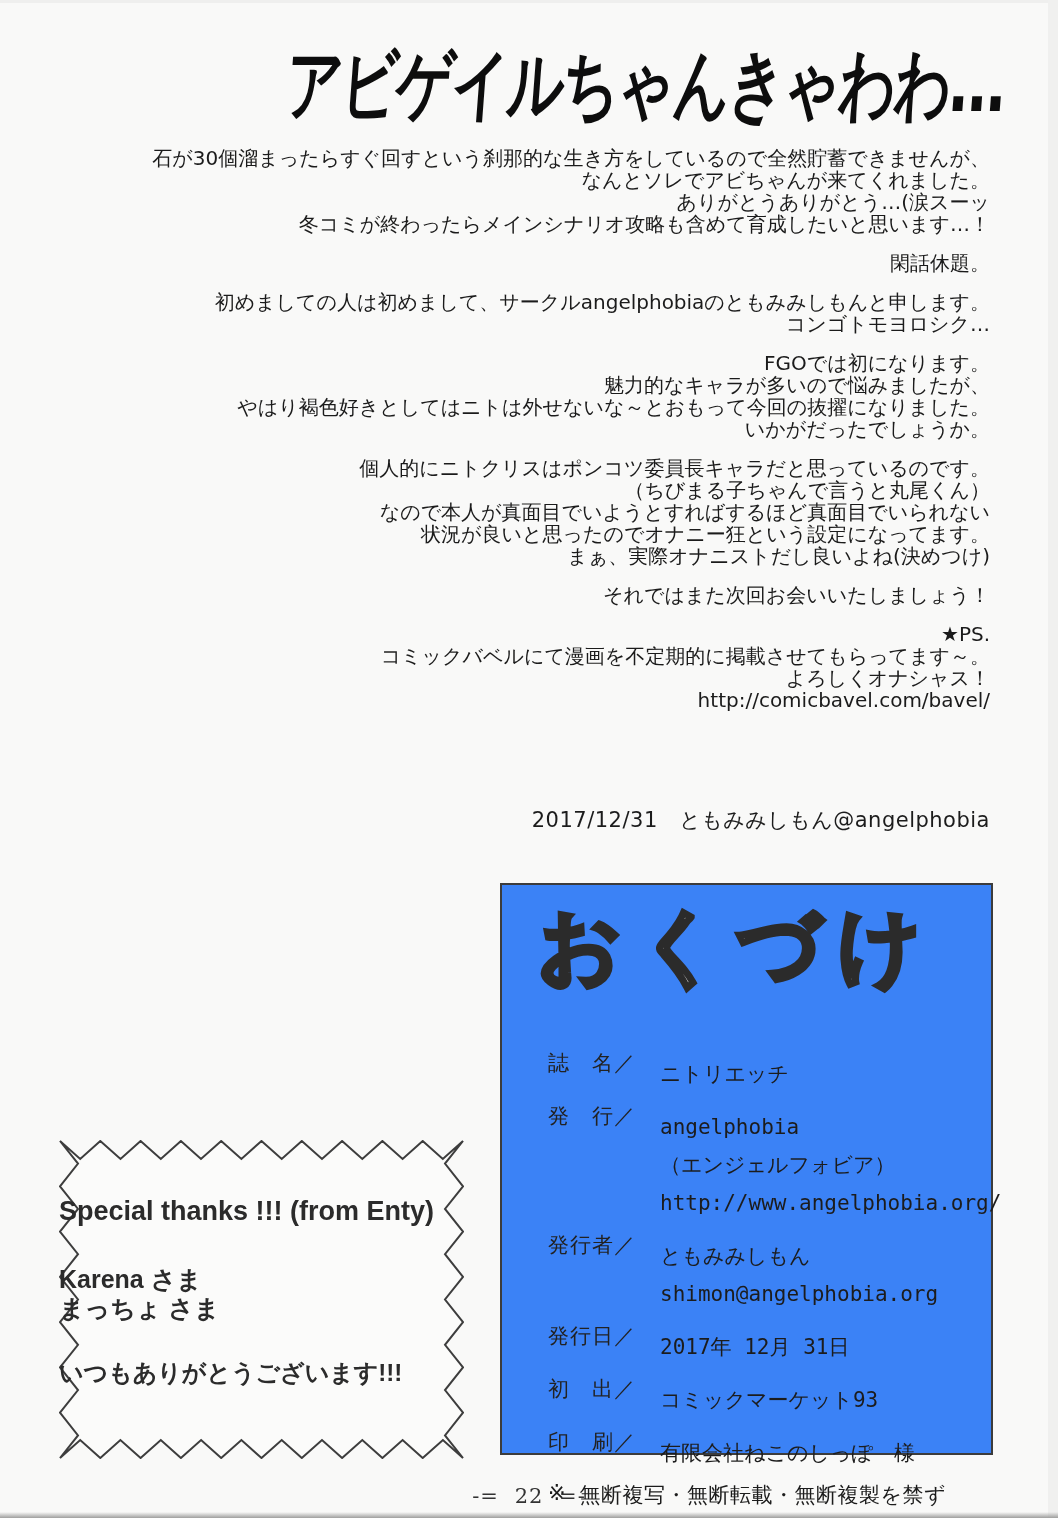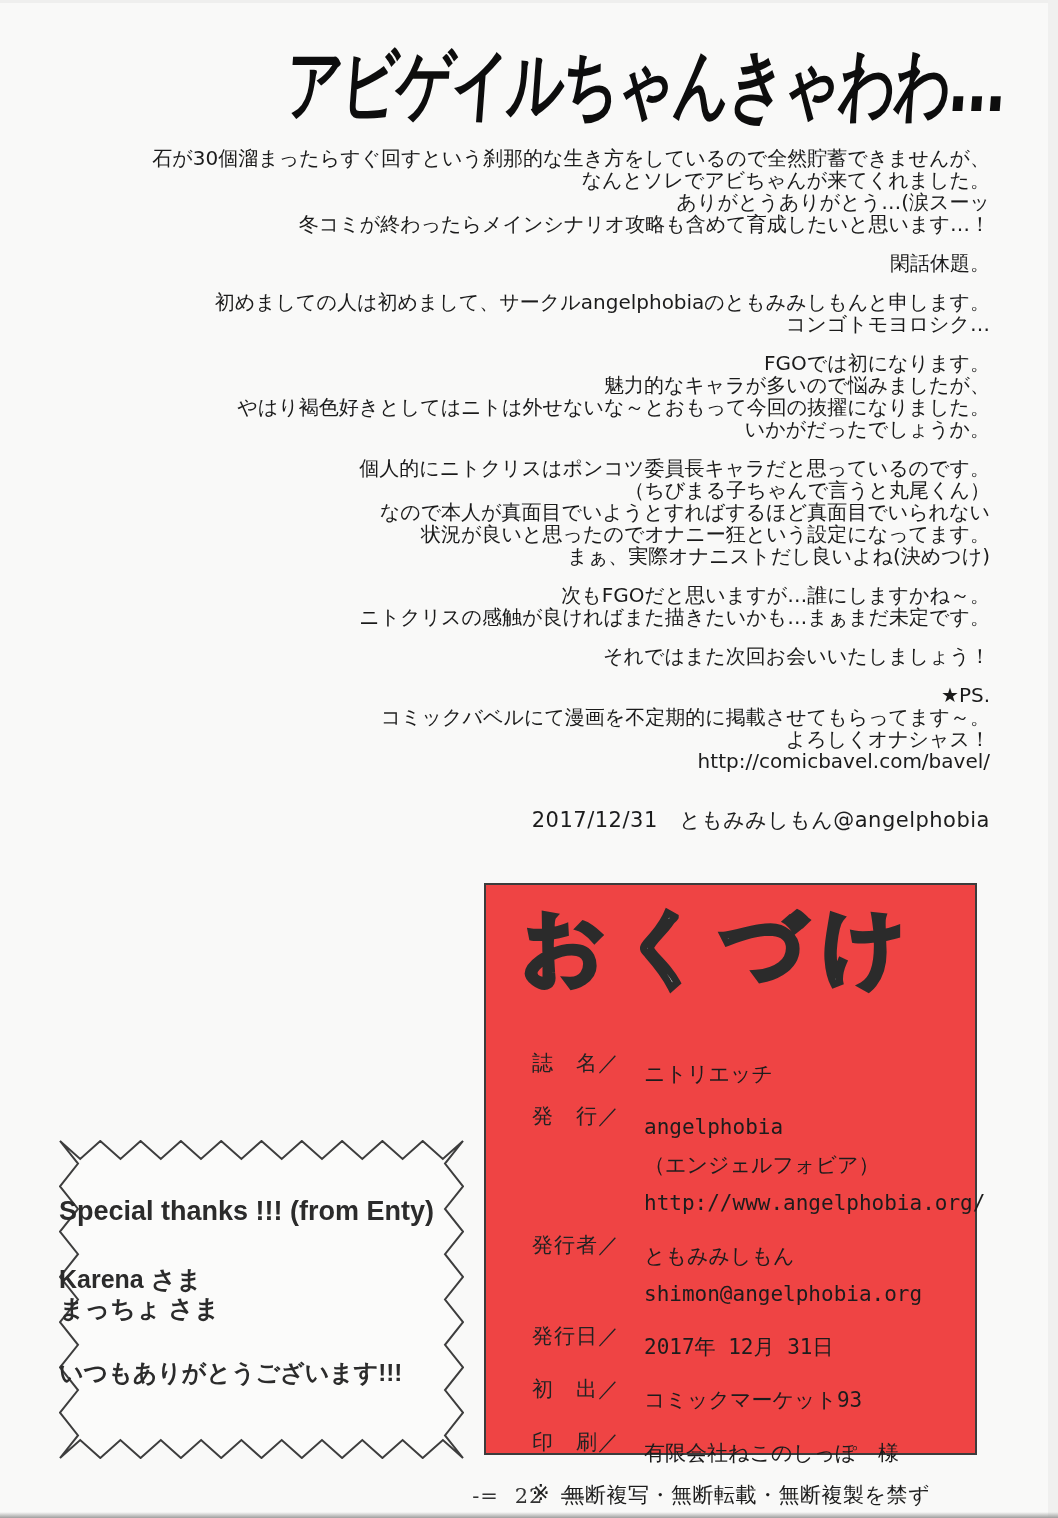--- a/index.html
+++ b/index.html
@@ -29,22 +29,22 @@
   .para{margin:8px 0 17px 0;}
   .line{white-space:nowrap;}
 
   .dateline{
     position:absolute;top:806px;right:68px;
     font-size:21px;letter-spacing:.5px;white-space:nowrap;
   }
 
   
   .colophon{
-    position:absolute;left:484px;top:883px;width:493px;height:572px;
-    border:2px solid #3c3c3c;background:#ef4444;box-sizing:border-box;
+    position:absolute;left:500px;top:883px;width:493px;height:572px;
+    border:2px solid #3c3c3c;background:#3b82f6;box-sizing:border-box;
   }
   .colophon-title{
     margin:14px 0 0 36px;font-size:82px;font-weight:700;
     letter-spacing:16px;white-space:nowrap;color:#222;line-height:1.15;
   }
   @supports (-webkit-text-stroke: 1px black){
     .colophon-title{color:#fcfcfb;-webkit-text-stroke:4.5px #2b2b2b;}
   }
   .colophon-rows{margin:56px 0 0 46px;font-size:21px;}
   .crow{display:flex;margin-bottom:15px;}
@@ -110,25 +110,20 @@
       <div class="para">
 
       <div class="line">個人的にニトクリスはポンコツ委員長キャラだと思っているのです。</div>
         <div class="line">（ちびまる子ちゃんで言うと丸尾くん）</div>
         <div class="line">なので本人が真面目でいようとすればするほど真面目でいられない</div>
         <div class="line">状況が良いと思ったのでオナニー狂という設定になってます。</div>
         <div class="line">まぁ、実際オナニストだし良いよね(決めつけ)</div>
       </div>
       <div class="para">
 
-      <div class="line">次もFGOだと思いますが…誰にしますかね～。</div>
-        <div class="line">ニトクリスの感触が良ければまた描きたいかも…まぁまだ未定です。</div>
-      </div>
-      <div class="para">
-
       <div class="line">それではまた次回お会いいたしましょう！</div>
       </div>
       <div class="para">
 
       <div class="line">★PS.</div>
         <div class="line">コミックバベルにて漫画を不定期的に掲載させてもらってます～。</div>
         <div class="line">よろしくオナシャス！</div>
         <div class="line">http://comicbavel.com/bavel/</div>
       </div>
     </div>

